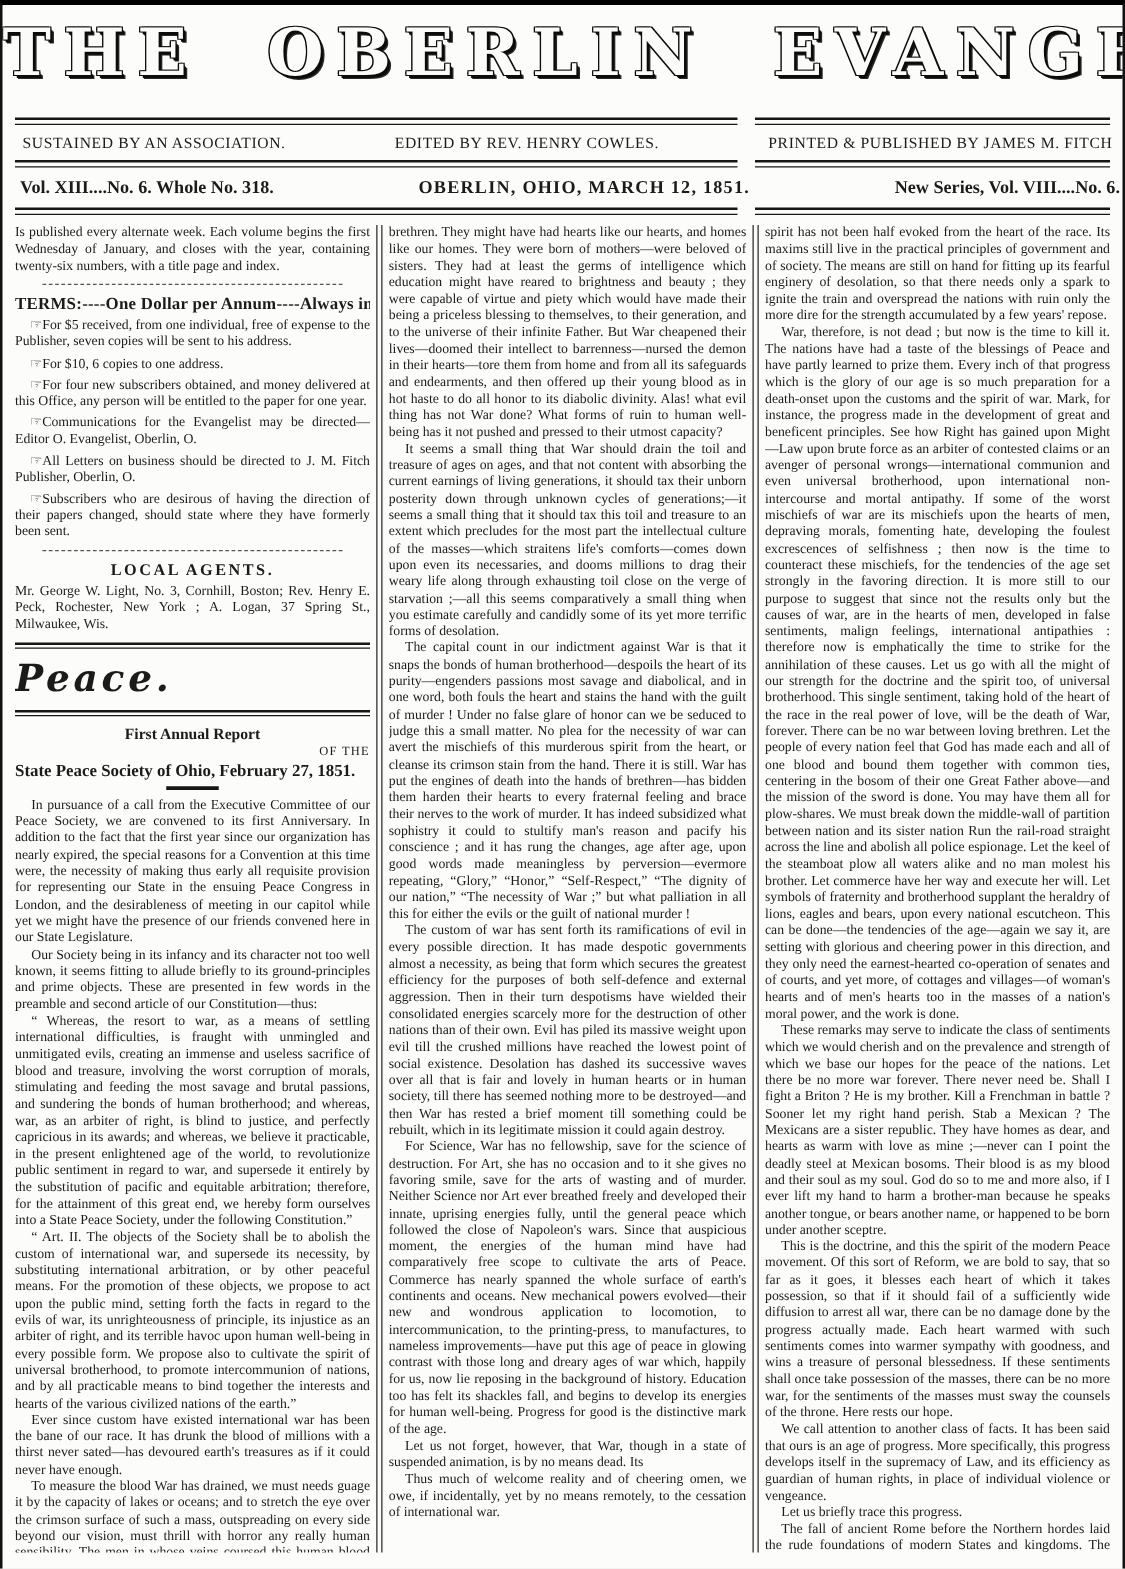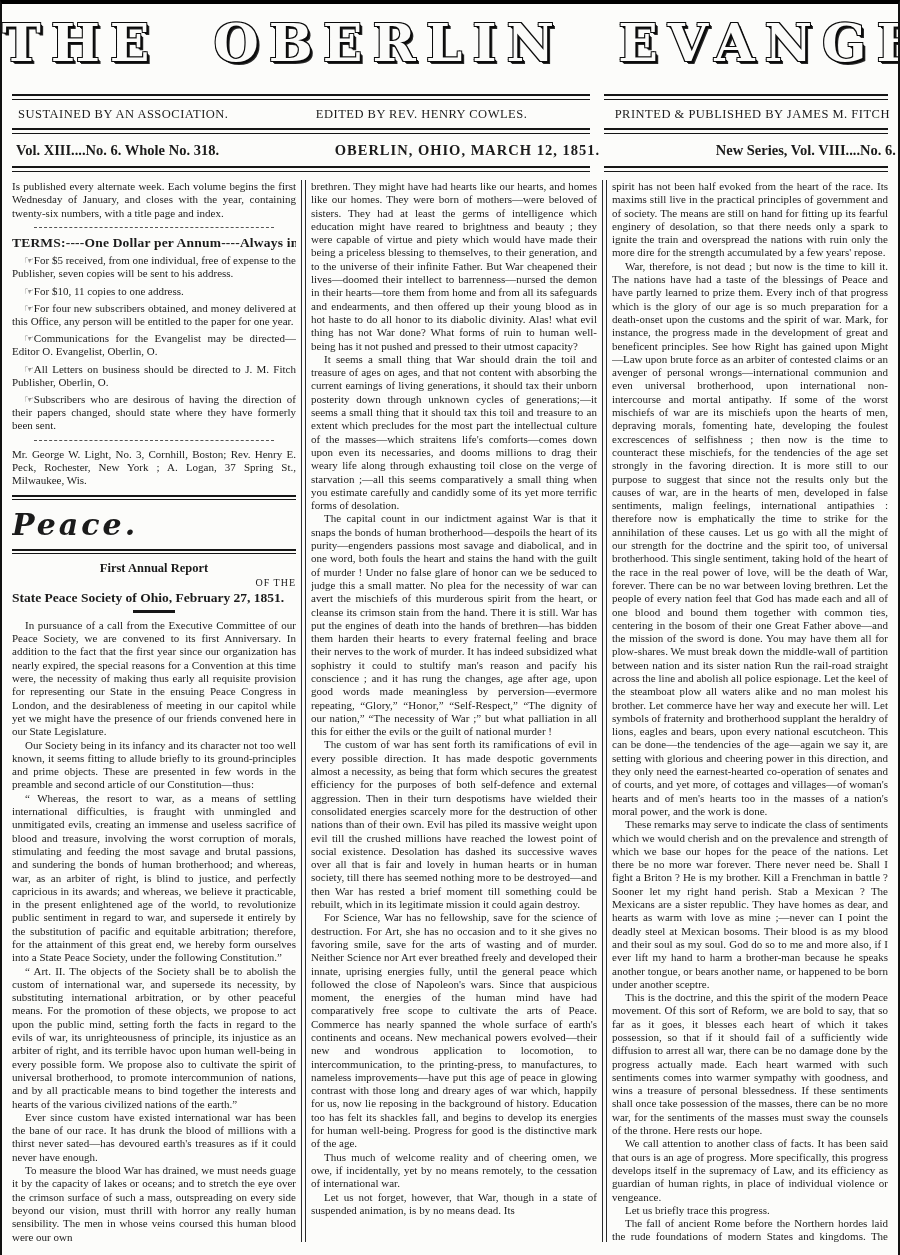--- a/index.html
+++ b/index.html
@@ -148,27 +148,28 @@
   </div>
 
   <main class="columns">
 
     <section class="col col-left">
       <p class="intro">Is published every alternate week.   Each volume begins the first Wednesday of January, and closes with the year, containing twenty-six numbers, with a title page and index.</p>
       <div class="sep-wavy"></div>
       <p class="terms-head">TERMS:----One Dollar per Annum----Always in Advance,</p>
       <div>
           <p class="term-item">☞For $5 received, from one individual, free of expense to the Publisher, seven copies will be sent to his address.</p>
-          <p class="term-item">☞For $10, 11 copies to one address.</p>
+          <p class="term-item">☞For $10, 6 copies to one address.</p>
           <p class="term-item">☞For four new subscribers obtained, and money delivered at this Office, any person will be entitled to the paper for one year.</p>
           <p class="term-item">☞Communications for the Evangelist may be directed—Editor O. Evangelist, Oberlin, O.</p>
           <p class="term-item">☞All Letters on business should be directed to J. M. Fitch Publisher, Oberlin, O.</p>
           <p class="term-item">☞Subscribers who are desirous of having the direction of their papers changed, should state where they have formerly been sent.</p>
         </div>
       <div class="sep-wavy"></div>
+      <h3>LOCAL AGENTS.</h3>
       <p class="agents">Mr. George W. Light, No. 3, Cornhill, Boston; Rev. Henry E. Peck, Rochester, New York ;  A. Logan, 37 Spring St., Milwaukee, Wis.</p>
       <div class="sep-double"></div>
       <div class="peace-title">Peace.</div>
       <div class="sep-double"></div>
       <p class="report-t1">First Annual Report</p>
       <p class="report-t2">OF THE</p>
       <p class="report-t3">State Peace Society of Ohio, February 27, 1851.</p>
       <div class="short-dash"></div>
       <div class="body">
           <p class="body-par">In pursuance of a call from the Executive Committee of our Peace Society, we are convened to its first Anniversary.  In addition to the fact that the first year since our organization has nearly expired, the special reasons for a Convention at this time were, the necessity of making thus early all requisite provision for representing our State in the ensuing Peace Congress in London, and the desirableness of meeting in our capitol while yet we might have the presence of our friends convened here in our State Legislature.</p>
@@ -182,22 +183,22 @@
 
     <div class="vdivider"></div>
 
     <section class="col col-mid">
       <div class="body">
           <p class="body-par">brethren.  They might have had hearts like our hearts, and homes like our homes.  They were born of mothers—were beloved of sisters.  They had at least the germs of intelligence which education might have reared to brightness and beauty ; they were capable of virtue and piety which would have made their being a priceless blessing to themselves, to their generation, and to the universe of their infinite Father.  But War cheapened their lives—doomed their intellect to barrenness—nursed the demon in their hearts—tore them from home and from all its safeguards and endearments, and then offered up their young blood as in hot haste to do all honor to its diabolic divinity.  Alas! what evil thing has not War done? What forms of ruin to human well-being has it not pushed and pressed to their utmost capacity?</p>
           <p class="body-par">It seems a small thing that War should drain the toil and treasure of ages on ages, and that not content with absorbing the current earnings of living generations, it should tax their unborn posterity down through unknown cycles of generations;—it seems a small thing that it should tax this toil and treasure to an extent which precludes for the most part the intellectual culture of the masses—which straitens life's comforts—comes down upon even its necessaries, and dooms millions to drag their weary life along through exhausting toil close on the verge of starvation ;—all this seems comparatively a small thing when you estimate carefully and candidly some of its yet more terrific forms of desolation.</p>
           <p class="body-par">The capital count in our indictment against War is that it snaps the bonds of human brotherhood—despoils the heart of its purity—engenders passions most savage and diabolical, and in one word, both fouls the heart and stains the hand with the guilt of murder !  Under no false glare of honor can we be seduced to judge this a small matter.  No plea for the necessity of war can avert the mischiefs of this murderous spirit from the heart, or cleanse its crimson stain from the hand.  There it is still.  War has put the engines of death into the hands of brethren—has bidden them harden their hearts to every fraternal feeling and brace their nerves to the work of murder.  It has indeed subsidized what sophistry it could to stultify man's reason and pacify his conscience ; and it has rung the changes, age after age, upon good words made meaningless by perversion—evermore repeating, “Glory,” “Honor,” “Self-Respect,” “The dignity of our nation,” “The necessity of War ;” but what palliation in all this for either the evils or the guilt of national murder !</p>
           <p class="body-par">The custom of war has sent forth its ramifications of evil in every possible direction.  It has made despotic governments almost a necessity, as being that form which secures the greatest efficiency for the purposes of both self-defence and external aggression.  Then in their turn despotisms have wielded their consolidated energies scarcely more for the destruction of other nations than of their own.  Evil has piled its massive weight upon evil till the crushed millions have reached the lowest point of social existence.  Desolation has dashed its successive waves over all that is fair and lovely in human hearts or in human society, till there has seemed nothing more to be destroyed—and then War has rested a brief moment till something could be rebuilt, which in its legitimate mission it could again destroy.</p>
           <p class="body-par">For Science, War has no fellowship, save for the science of destruction.  For Art, she has no occasion and to it she gives no favoring smile, save for the arts of wasting and of murder.  Neither Science nor Art ever breathed freely and developed their innate, uprising energies fully, until the general peace which followed the close of Napoleon's wars.  Since that auspicious moment, the energies of the human mind have had comparatively free scope to cultivate the arts of Peace.  Commerce has nearly spanned the whole surface of earth's continents and oceans.  New mechanical powers evolved—their new and wondrous application to locomotion, to intercommunication, to the printing-press, to manufactures, to nameless improvements—have put this age of peace in glowing contrast with those long and dreary ages of war which, happily for us, now lie reposing in the background of history.  Education too has felt its shackles fall, and begins to develop its energies for human well-being.  Progress for good is the distinctive mark of the age.</p>
+          <p class="body-par">Let us not forget, however, that War, though in a state of suspended animation, is by no means dead.  Its</p>
           <p class="body-par">Thus much of welcome reality and of cheering omen, we owe, if incidentally, yet by no means remotely, to the cessation of international war.</p>
-          <p class="body-par">Let us not forget, however, that War, though in a state of suspended animation, is by no means dead.  Its</p>
         </div>
     </section>
 
     <div class="vdivider"></div>
 
     <section class="col col-right">
       <div class="body">
           <p class="body-par">spirit has not been half evoked from the heart of the race.  Its maxims still live in the practical principles of government and of society.  The means are still on hand for fitting up its fearful enginery of desolation, so that there needs only a spark to ignite the train and overspread the nations with ruin only the more dire for the strength accumulated by a few years' repose.</p>
           <p class="body-par">War, therefore, is not dead ; but now is the time to kill it.  The nations have had a taste of the blessings of Peace and have partly learned to prize them.  Every inch of that progress which is the glory of our age is so much preparation for a death-onset upon the customs and the spirit of war.  Mark, for instance, the progress made in the development of great and beneficent principles.  See how Right has gained upon Might—Law upon brute force as an arbiter of contested claims or an avenger of personal wrongs—international communion and even universal brotherhood, upon international non-intercourse and mortal antipathy.  If some of the worst mischiefs of war are its mischiefs upon the hearts of men, depraving morals, fomenting hate, developing the foulest excrescences of selfishness ; then now is the time to counteract these mischiefs, for the tendencies of the age set strongly in the favoring direction.  It is more still to our purpose to suggest that since not the results only but the causes of war, are in the hearts of men, developed in false sentiments, malign feelings, international antipathies : therefore now is emphatically the time to strike for the annihilation of these causes.  Let us go with all the might of our strength for the doctrine and the spirit too, of universal brotherhood.  This single sentiment, taking hold of the heart of the race in the real power of love, will be the death of War, forever.  There can be no war between loving brethren.  Let the people of every nation feel that God has made each and all of one blood and bound them together with common ties, centering in the bosom of their one Great Father above—and the mission of the sword is done.  You may have them all for plow-shares.  We must break down the middle-wall of partition between nation and its sister nation Run the rail-road straight across the line and abolish all police espionage.  Let the keel of the steamboat plow all waters alike and no man molest his brother.  Let commerce have her way and execute her will.  Let symbols of fraternity and brotherhood supplant the heraldry of lions, eagles and bears, upon every national escutcheon. This can be done—the tendencies of the age—again we say it, are setting with glorious and cheering power in this direction, and they only need the earnest-hearted co-operation of senates and of courts, and yet more, of cottages and villages—of woman's hearts and of men's hearts too in the masses of a nation's moral power, and the work is done.</p>
           <p class="body-par">These remarks may serve to indicate the class of sentiments which we would cherish and on the prevalence and strength of which we base our hopes for the peace of the nations.  Let there be no more war forever. There never need be.  Shall I fight a Briton ?  He is my brother.  Kill a Frenchman in battle ?  Sooner let my right hand perish.  Stab a Mexican ?  The Mexicans are a sister republic.  They have homes as dear, and hearts as warm with love as mine ;—never can I point the deadly steel at Mexican bosoms.  Their blood is as my blood and their soul as my soul.  God do so to me and more also, if I ever lift my hand to harm a brother-man because he speaks another tongue, or bears another name, or happened to be born under another sceptre.</p>

